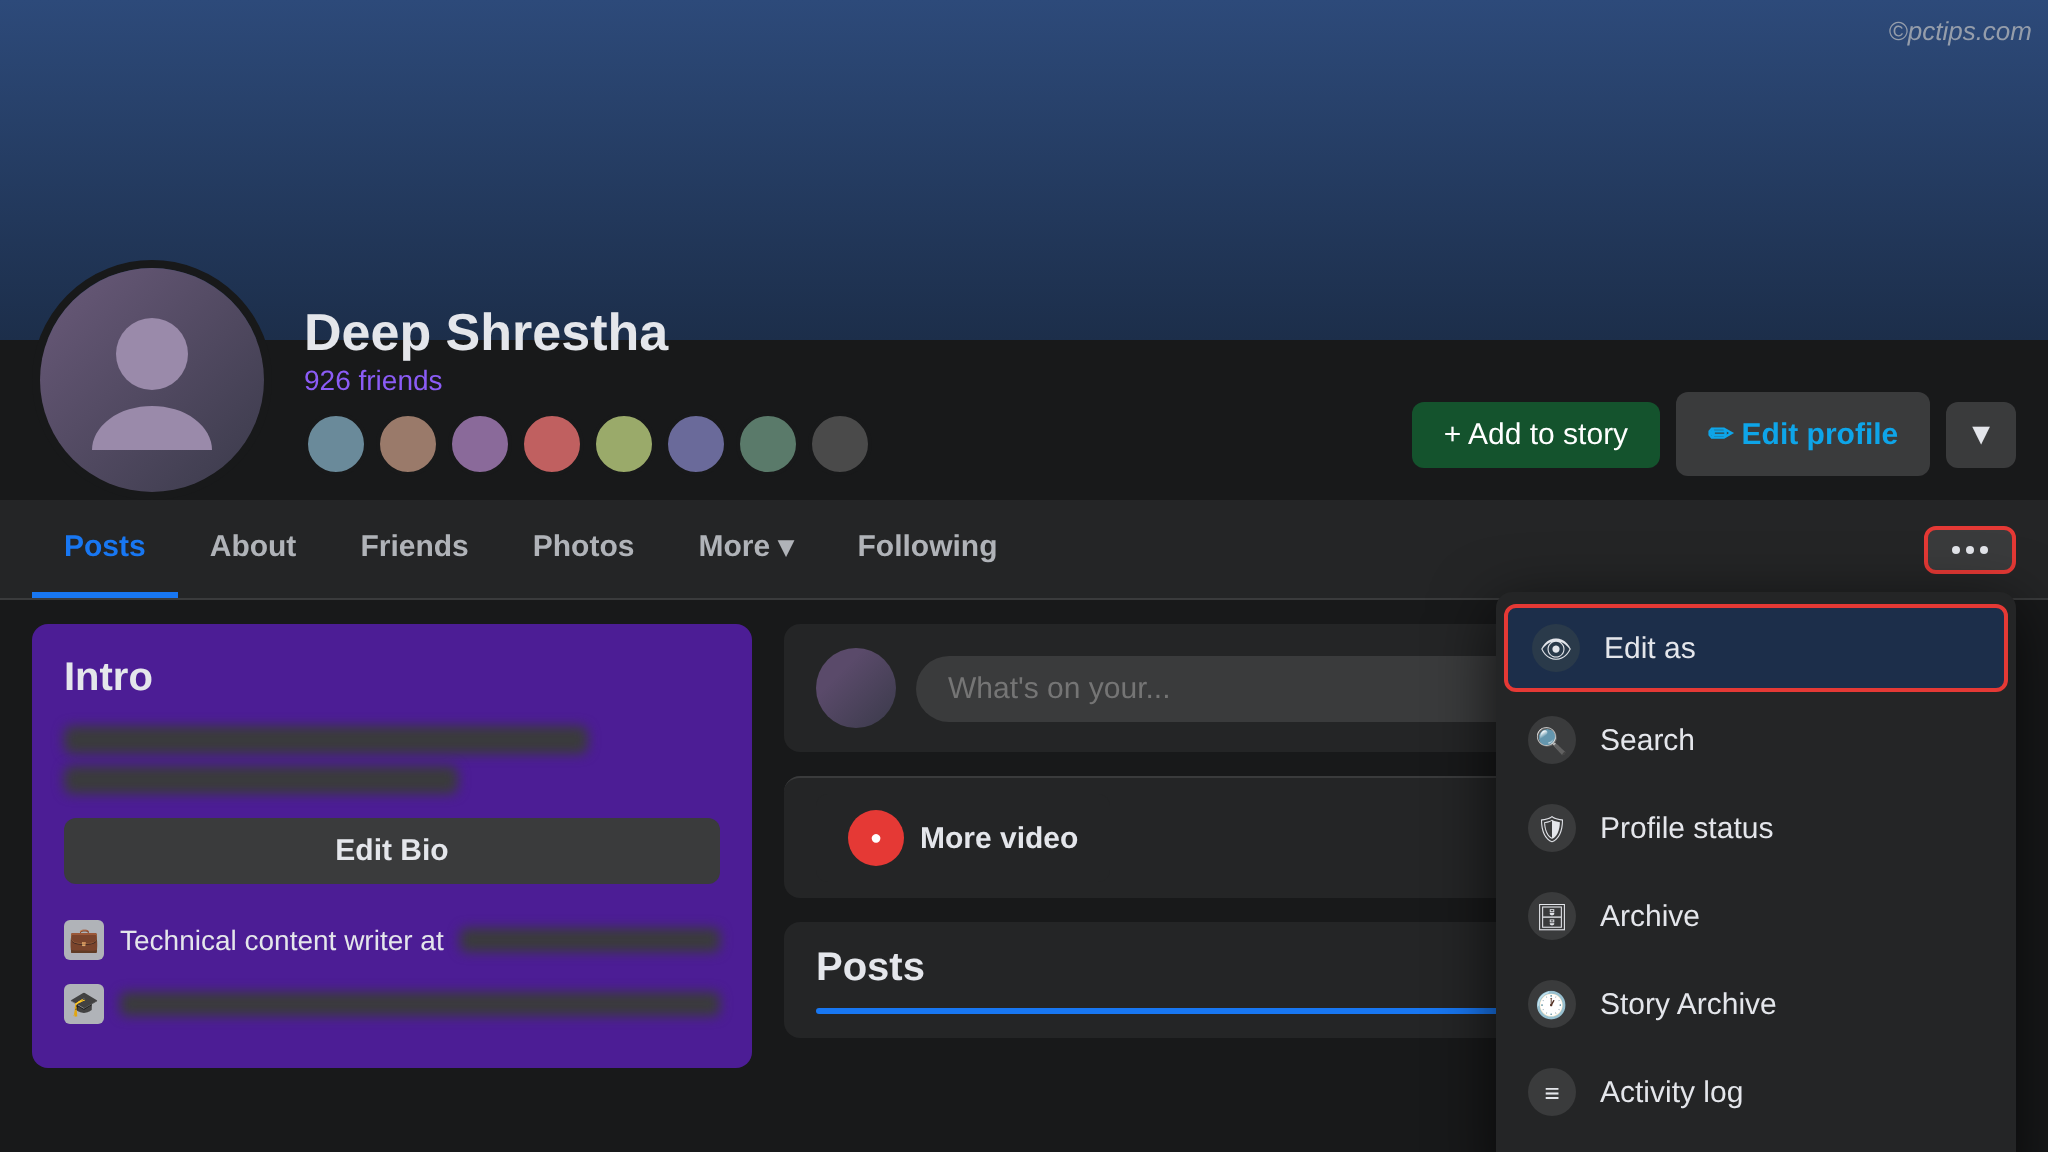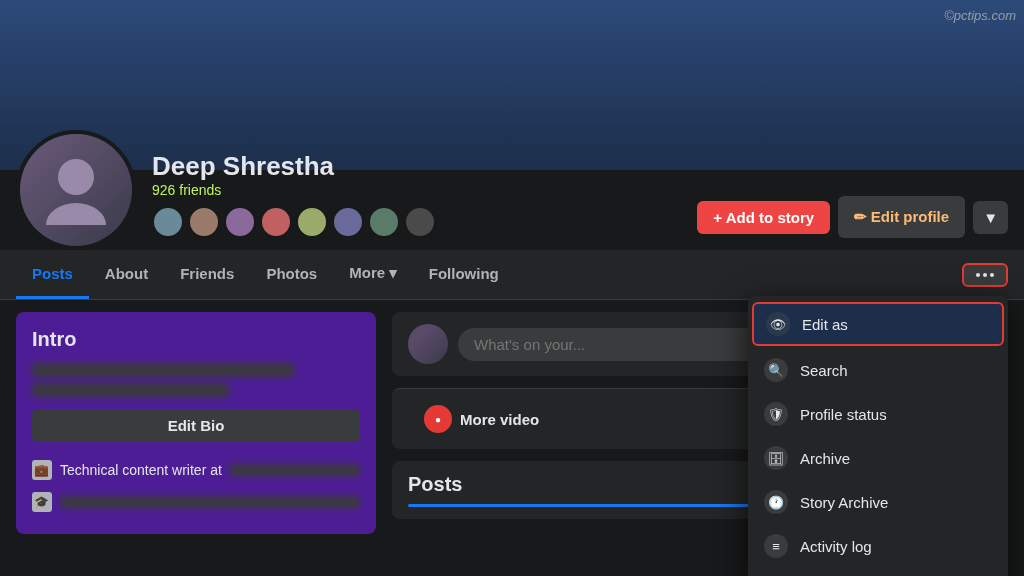--- a/index.html
+++ b/index.html
@@ -60,21 +60,21 @@
     }
 
     .profile-name {
       font-size: 26px;
       font-weight: 700;
       color: #e4e6eb;
     }
 
     .friends-count {
       font-size: 14px;
-      color: #bef264;
+      color: #8b5cf6;
       margin-bottom: 8px;
     }
 
     .friends-avatars {
       display: flex;
       gap: 4px;
       margin-bottom: 0;
     }
 
     .friend-avatar {
@@ -95,36 +95,36 @@
 
     .profile-actions {
       display: flex;
       align-items: center;
       gap: 8px;
       padding-bottom: 12px;
       margin-left: auto;
     }
 
     .btn-add-story {
-      background: #ef4444;
+      background: #14532d;
       color: white;
       border: none;
       border-radius: 6px;
       padding: 8px 16px;
       font-size: 15px;
-      font-weight: 700;
+      font-weight: 400;
       cursor: pointer;
       display: flex;
       align-items: center;
       gap: 6px;
     }
 
     .btn-edit-profile {
       background: #3a3b3c;
-      color: #fdba74;
+      color: #0ea5e9;
       border: none;
       border-radius: 6px;
       padding: 12px 16px;
       font-size: 15px;
       font-weight: 600;
       cursor: pointer;
       display: flex;
       align-items: center;
       gap: 6px;
     }

